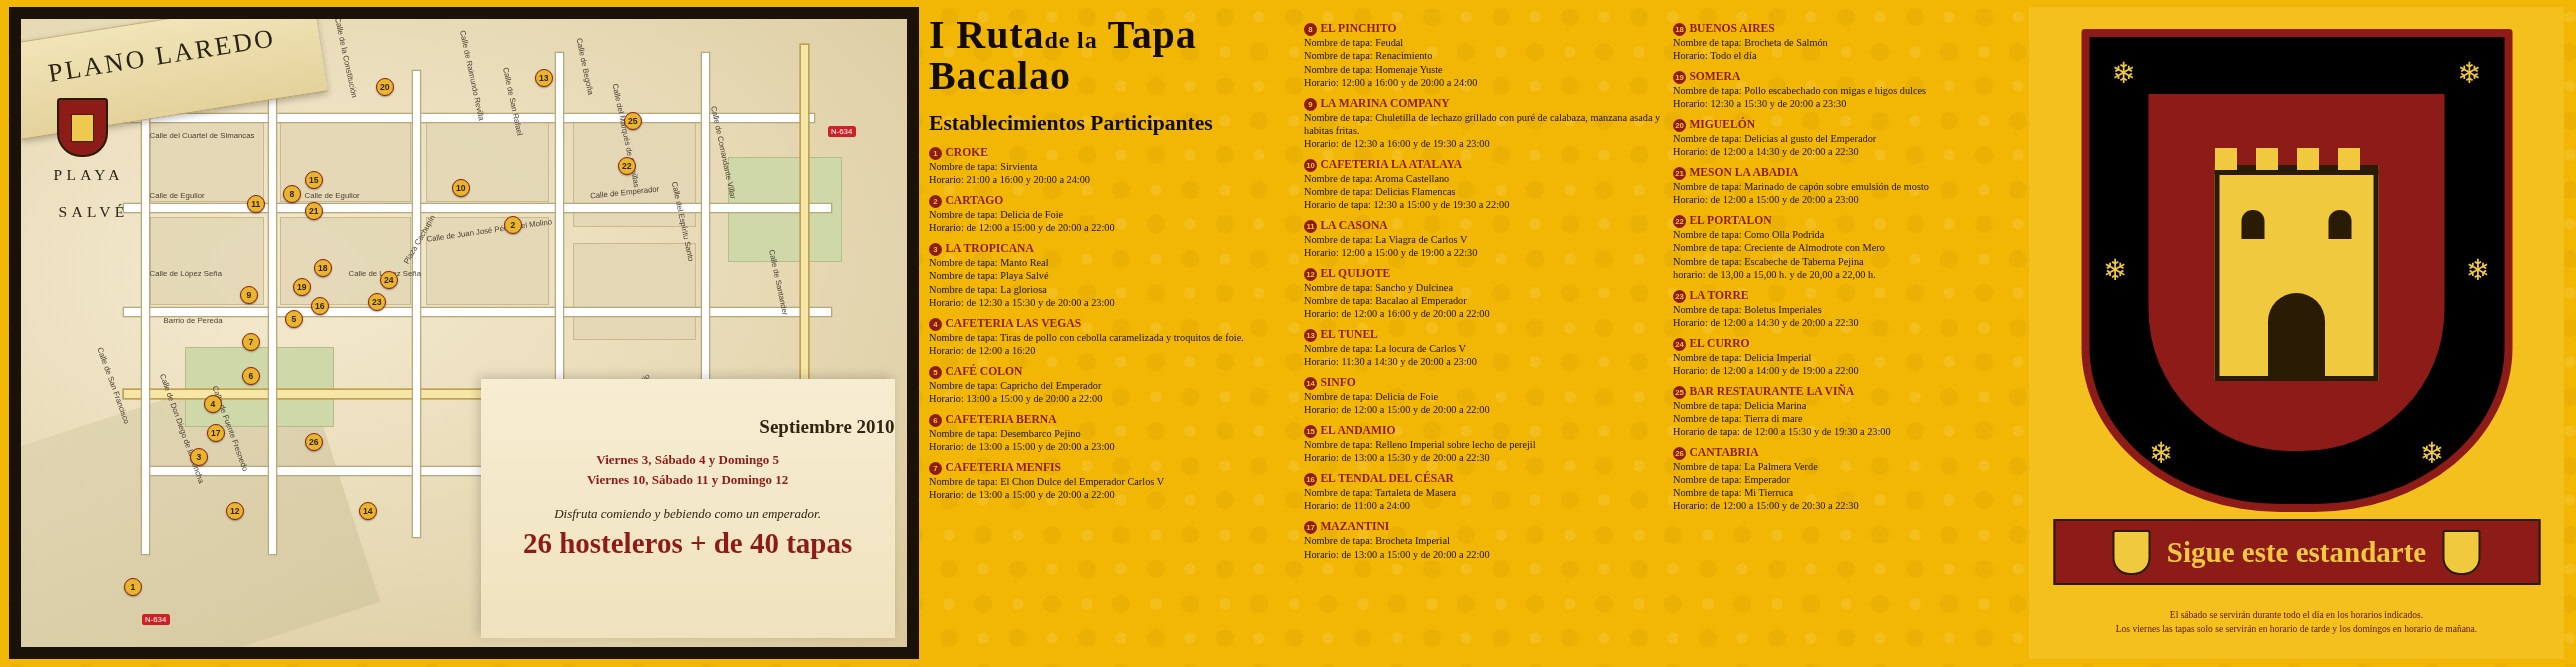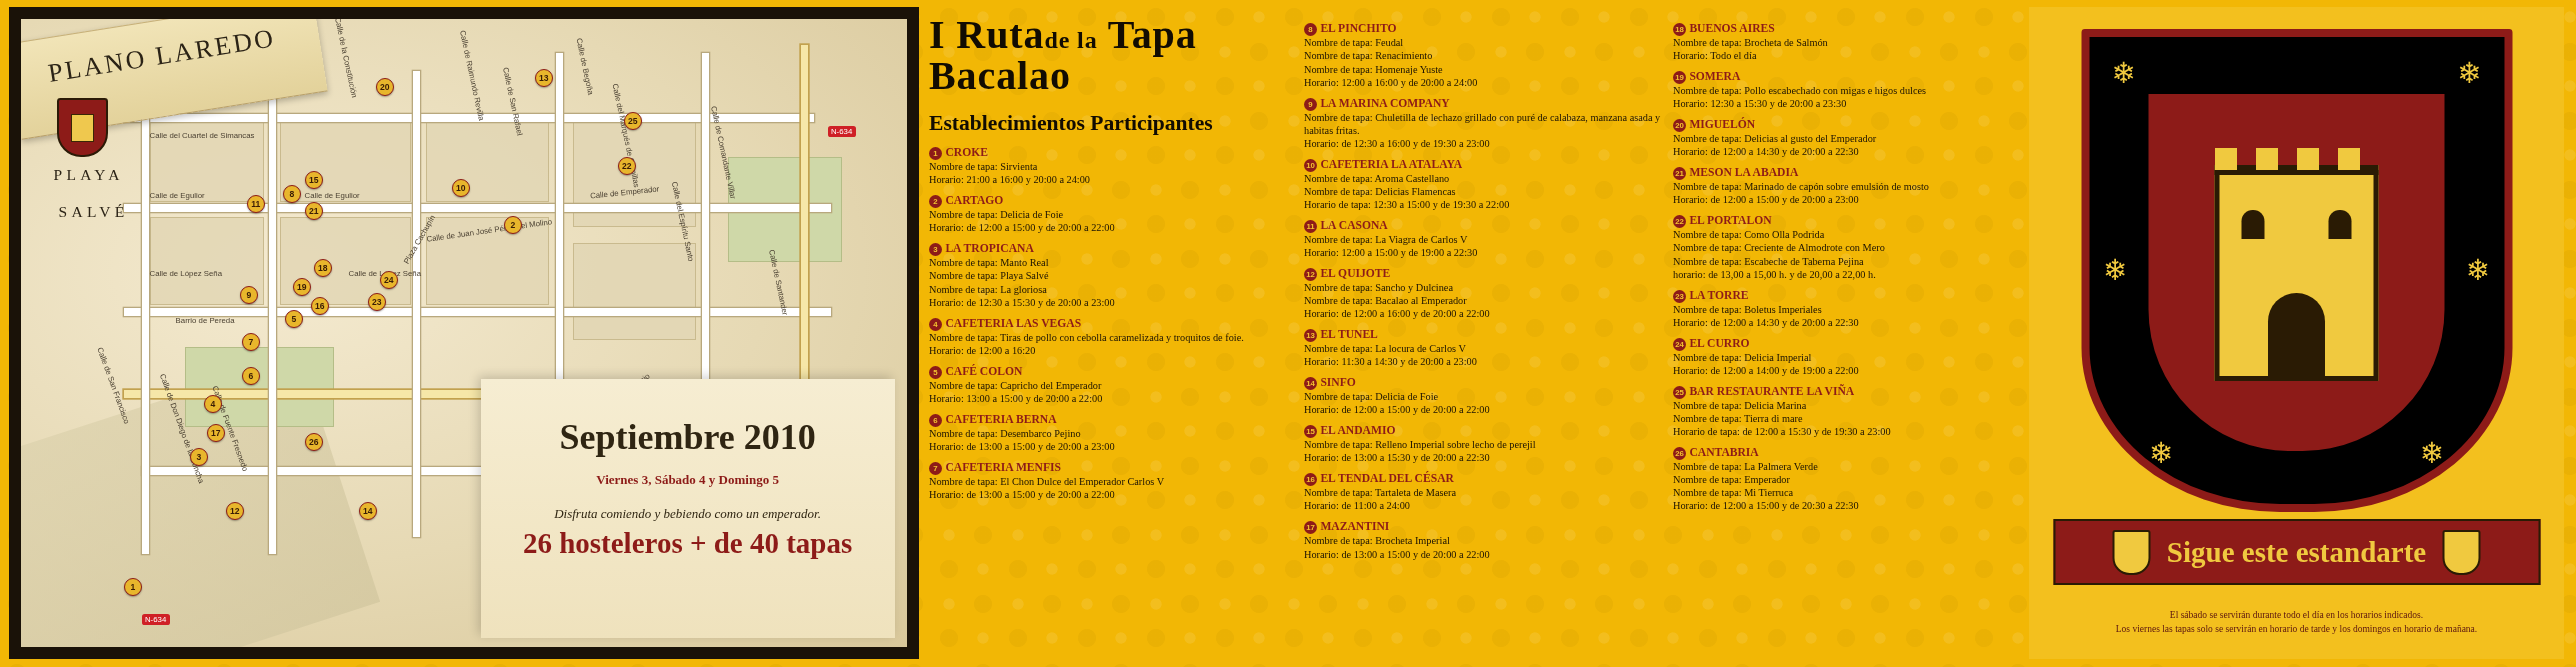--- a/index.html
+++ b/index.html
@@ -100,22 +100,23 @@
 
   
   .note{
     position:absolute;right:12px;bottom:8.6px;width:414px;height:259px;
     background:linear-gradient(180deg,#f6edd2,#efe2bd);
     box-shadow:-3.4px -3.4px 10.3px rgba(0,0,0,.18);
     text-align:center;
     padding-top:15.5px;box-sizing:border-box;
   }
   .note h3{
-    margin:21px 0 12px;font-size:36px;color:#2f2512;font-weight:bold;
+    margin:21px 0 12px;font-size:19px;color:#2f2512;font-weight:bold;
     font-family:"Liberation Serif",serif;
+    text-align:right;
   }
   .note .dates{color:#8d1b18;font-size:13px;line-height:1.55;font-weight:bold;}
   .note .slogan{margin-top:15.5px;font-size:13px;font-style:italic;color:#2f2512;}
   .note .big{
     margin-top:5.2px;font-size:29px;color:#8d1b18;font-weight:bold;
     font-family:"Liberation Serif",serif;
   }
   .hwy{
     position:absolute;background:#cf2026;color:#fff;font-size:7.8px;
     font-family:"Liberation Sans",sans-serif;padding:0.9px 3.4px;border-radius:2.6px;
@@ -244,21 +245,21 @@
       <div class="street-label" style="left:129px;top:112px">Calle del Cuartel de Simancas</div>
       <div class="street-label" style="left:129px;top:172px">Calle de Egulior</div>
       <div class="street-label" style="left:284px;top:172px">Calle de Egulior</div>
       <div class="street-label" style="left:129px;top:250px">Calle de López Seña</div>
       <div class="street-label" style="left:328px;top:250px">Calle de López Seña</div>
       <div class="street-label" style="left:405px;top:207px;transform:rotate(-8deg)">Calle de Juan José Pérez del Molino</div>
       <div class="street-label" style="left:569px;top:169px;transform:rotate(-6deg)">Calle de Emperador</div>
       <div class="street-label" style="left:552px;top:112px;transform:rotate(78deg)">Calle del Marqués de Comillas</div>
       <div class="street-label" style="left:655px;top:129px;transform:rotate(78deg)">Calle de Comandante Villar</div>
       <div class="street-label" style="left:371px;top:216px;transform:rotate(-60deg)">Plaza Cachupín</div>
-      <div class="street-label" style="left:155px;top:297px">Barrio de Pereda</div>
+      <div class="street-label" style="left:143px;top:297px">Barrio de Pereda</div>
       <div class="street-label" style="left:52px;top:362px;transform:rotate(70deg)">Calle de San Francisco</div>
       <div class="street-label" style="left:103px;top:405px;transform:rotate(70deg)">Calle de Don Diego de la Concha</div>
       <div class="street-label" style="left:164px;top:405px;transform:rotate(70deg)">Calle de Fuente Fresnedo</div>
       <div class="street-label" style="left:621px;top:198px;transform:rotate(78deg)">Calle del Espíritu Santo</div>
       <div class="street-label" style="left:552px;top:379px;transform:rotate(-40deg)">Avenida de José Antonio</div>
       <div class="street-label" style="left:724px;top:259px;transform:rotate(78deg)">Calle de Santander</div>
 
       <div class="marker" style="left:514px;top:50px">13</div>
       <div class="marker" style="left:355px;top:59px">20</div>
       <div class="marker" style="left:284px;top:152px">15</div>
@@ -294,20 +295,21 @@
       <div class="shield-sm">
           <div class="tower"></div>
         </div>
       <div class="playa">PLAYA</div>
       <div class="salve">SALVÉ</div>
 
       <div class="note">
         <h3>Septiembre 2010</h3>
         <div class="dates">
           <div>Viernes 3, Sábado 4 y Domingo 5</div>
+          <div>Viernes 10, Sábado 11 y Domingo 12</div>
         </div>
         <div class="slogan">Disfruta comiendo y bebiendo como un emperador.</div>
         <div class="big">26 hosteleros + de 40 tapas</div>
       </div>
     </div>
 
     <div class="map-dots-top"></div>
     <div class="map-dots-bottom"></div>
     <div class="map-dots-left"></div>
     <div class="map-dots-right"></div>

